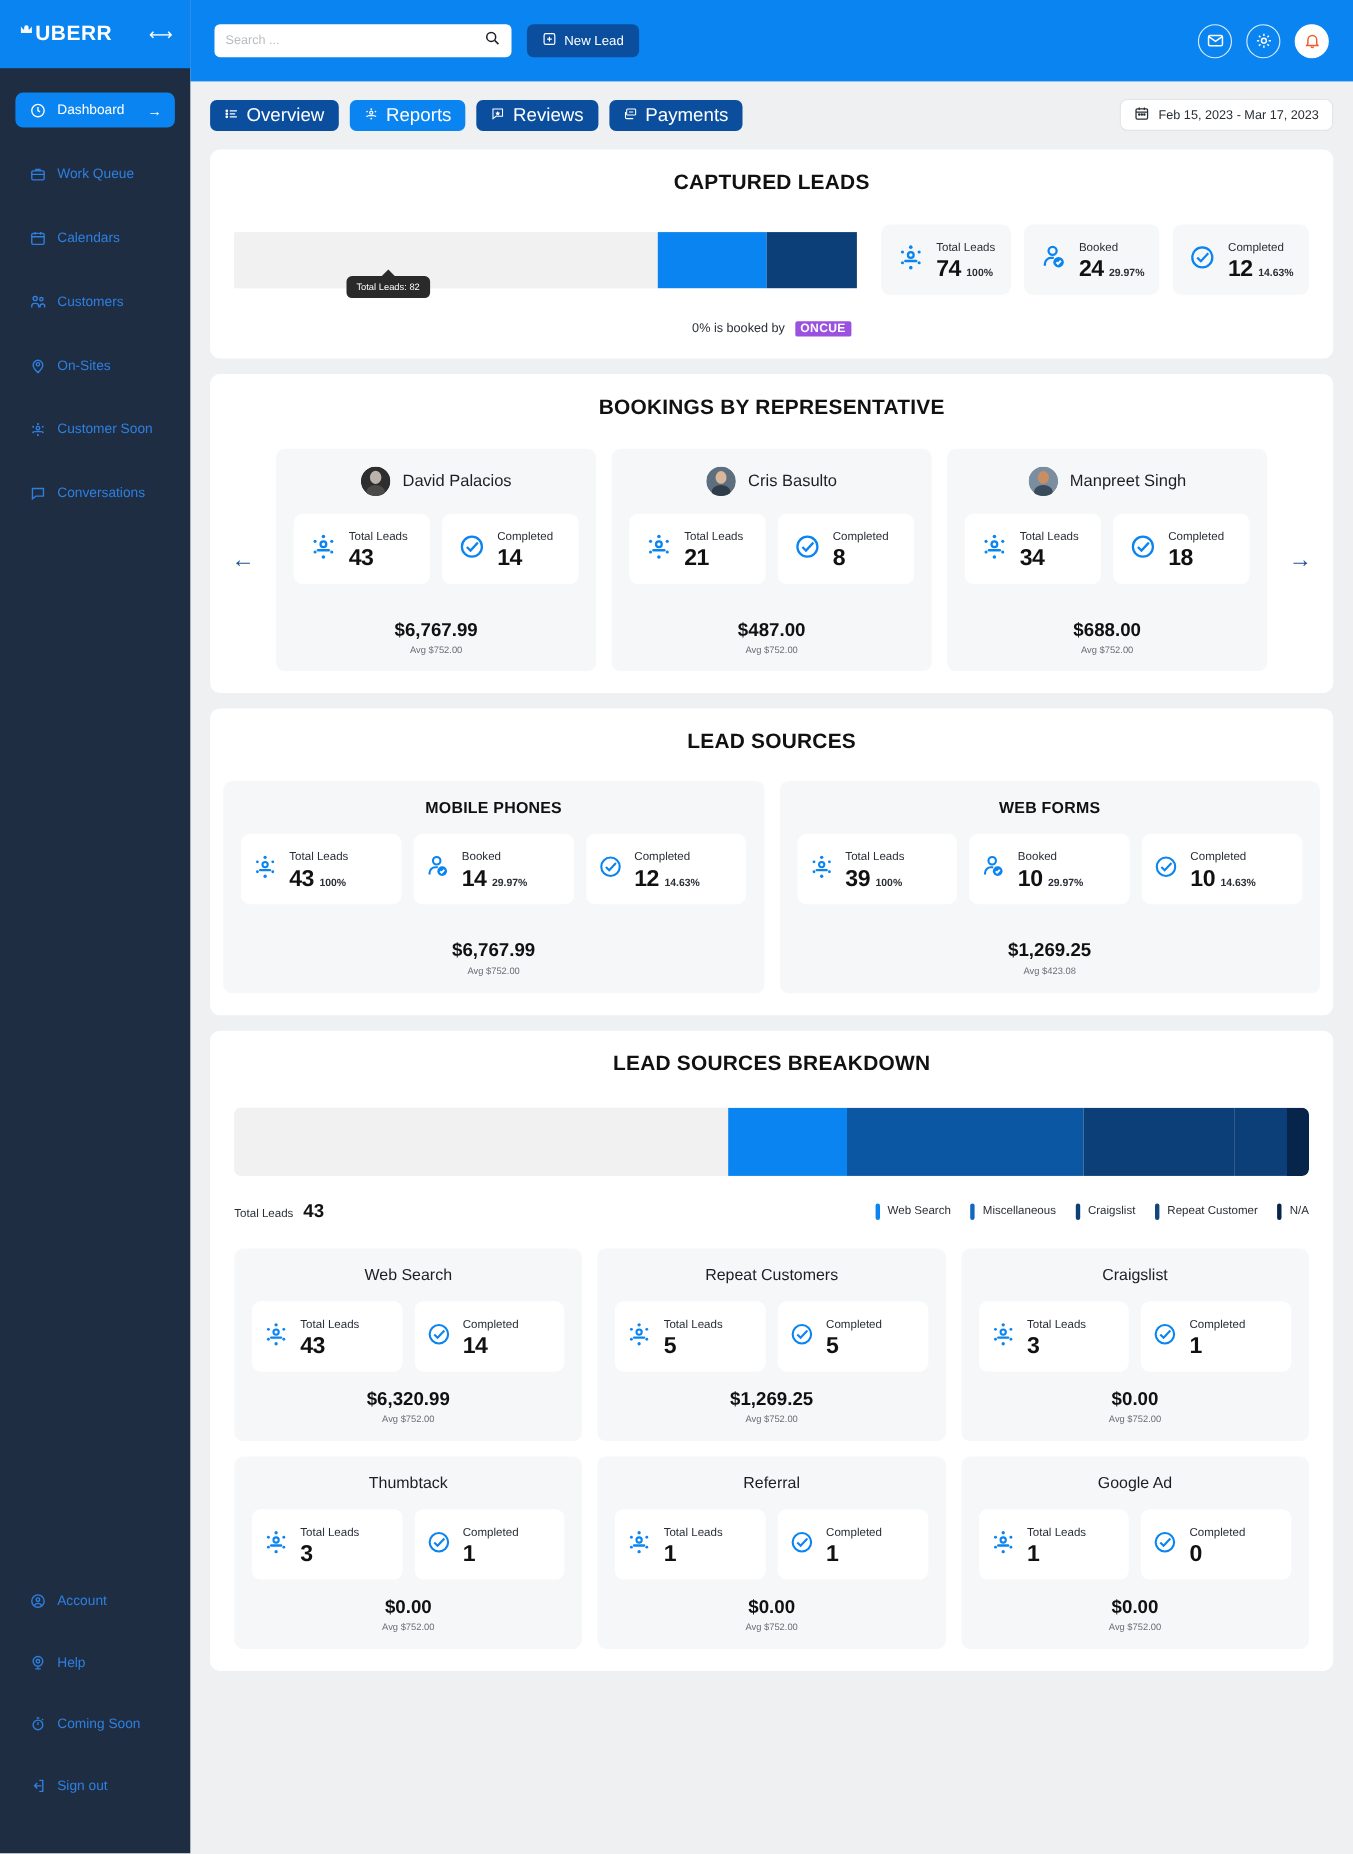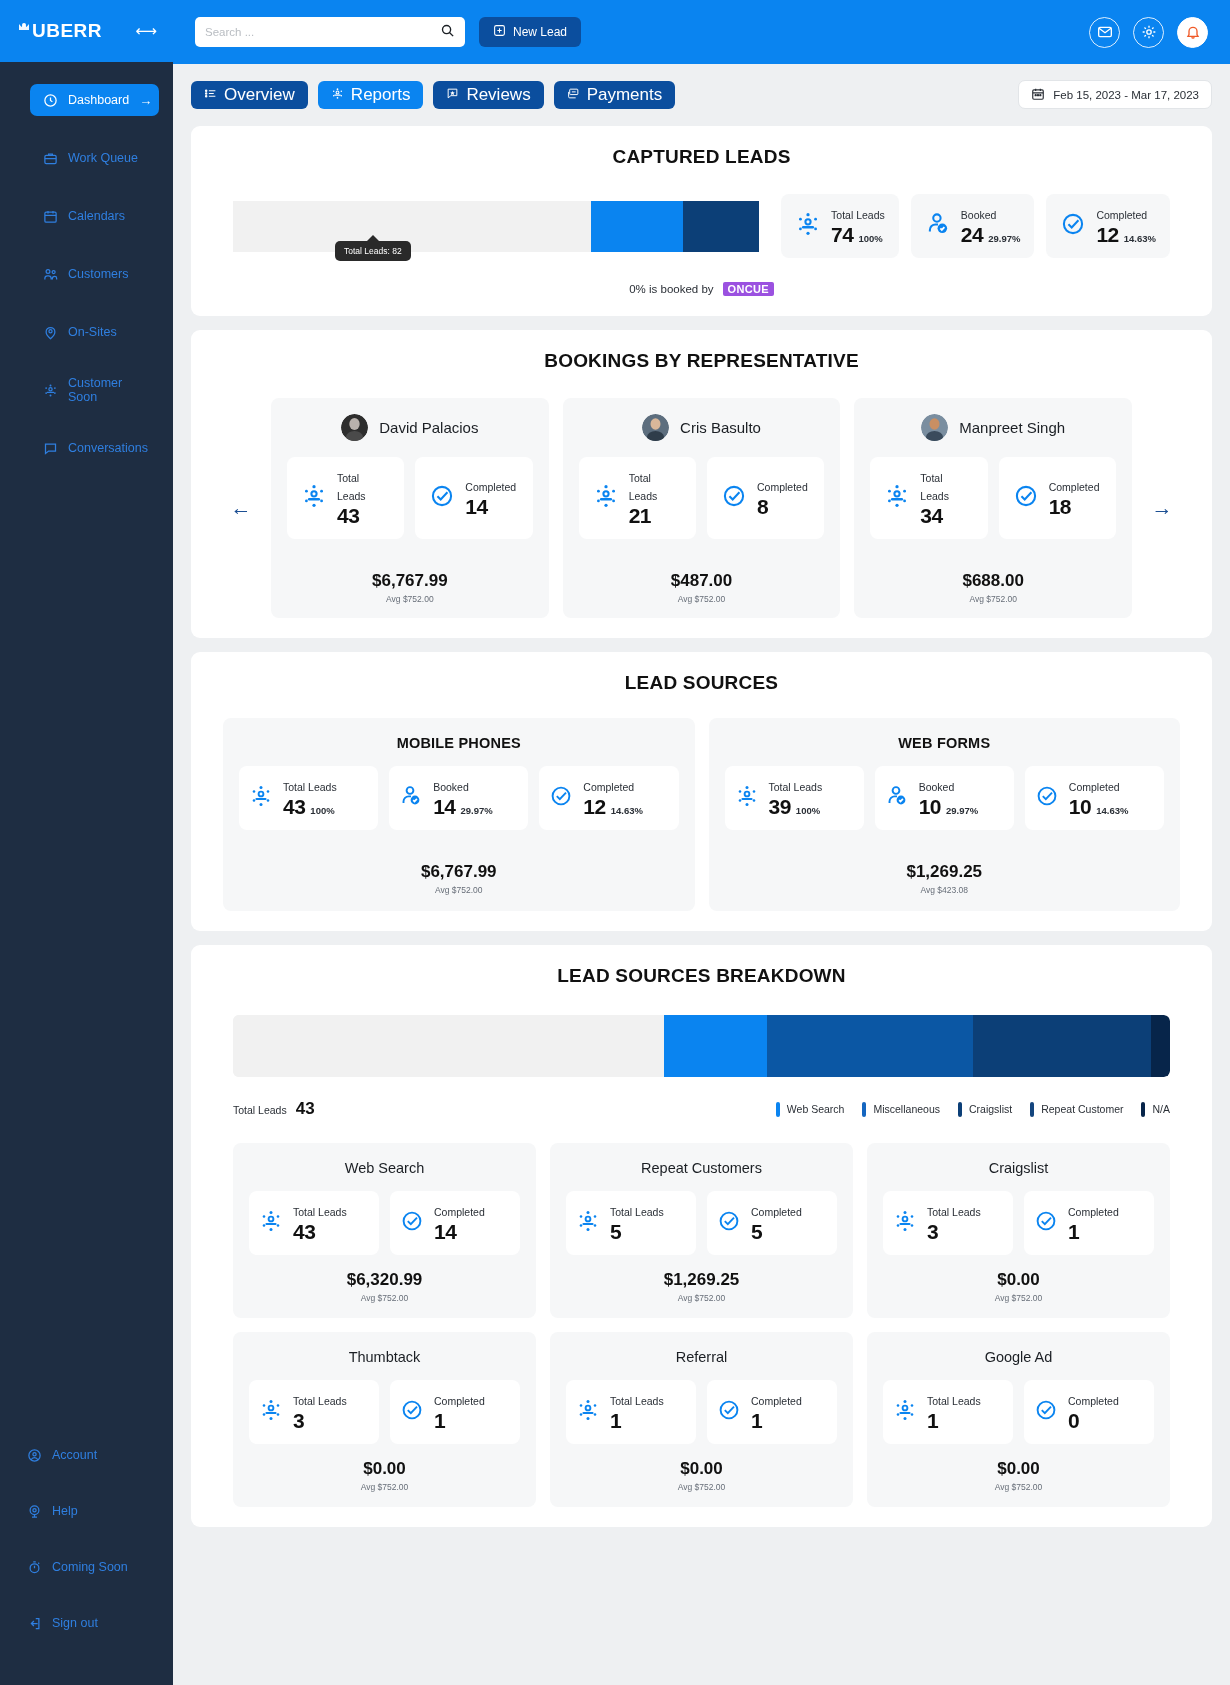--- a/index.html
+++ b/index.html
@@ -11,36 +11,36 @@
   }
   .app { display: flex; width: 1230px; height: 1685px; }
 
   
   .sidebar { width: 173px; background: #1e2d42; flex: 0 0 173px; display: flex; flex-direction: column; }
   .brand { height: 62px; background: #0a84f0; display: flex; align-items: center; padding: 0 16px; gap: 8px; }
   .brand-logo { color: #fff; font-size: 19px; font-weight: bold; letter-spacing: .5px; display:flex; align-items:center; }
   .brand-mark { position: relative; width: 16px; height: 18px; display:inline-block; }
   .brand-mark svg { position:absolute; top:0; left:0; }
   .collapse-icon { margin-left: auto; color: #fff; font-size: 15px; }
-  .nav { padding: 22px 0 0 16px; flex: 1 1 auto; }
+  .nav { padding: 22px 0 0 0; flex: 1 1 auto; }
   .nav-item {
     display: flex; align-items: center; gap: 10px;
     height: 32px; margin: 0 14px 26px 14px; padding: 0 12px;
     color: #2f7fe0; font-size: 12.5px; border-radius: 7px; cursor: pointer;
   }
   .nav-item.active { background: #0a84f0; color: #fff; }
   .nav-item .ni-label { flex: 1 1 auto; }
   .nav-item .ni-arrow { font-size: 13px; }
   .nav-icon { width: 16px; height: 16px; flex: 0 0 16px; display:flex; align-items:center; justify-content:center; }
   .nav-bottom { padding-bottom: 22px; }
   .nav-bottom .nav-item { margin-bottom: 24px; }
 
   
   .main { flex: 1 1 auto; display: flex; flex-direction: column; min-width: 0; }
-  .topbar { height: 64px; background: #0a84f0; display: flex; align-items: center; padding: 0 22px; gap: 14px; }
+  .topbar { height: 74px; background: #0a84f0; display: flex; align-items: center; padding: 0 22px; gap: 14px; }
   .search-box {
     width: 270px; height: 30px; background: #fff; border-radius: 5px;
     display: flex; align-items: center; padding: 0 10px; gap: 6px;
   }
   .search-box input { border: 0; outline: 0; flex: 1 1 auto; font-size: 11.5px; color: #666; font-family: "Liberation Sans", sans-serif; }
   .search-box input::placeholder { color: #b9bdc2; }
   .new-lead-btn {
     background: #0b4e9e; color: #fff; border: 0; border-radius: 6px;
     height: 30px; padding: 0 14px; font-size: 12px; display: flex;
     align-items: center; gap: 7px; cursor: pointer; font-family: "Liberation Sans", sans-serif;
@@ -61,21 +61,21 @@
     padding: 0 13px; font-size: 17px; display: flex; align-items: center; gap: 7px;
     cursor: pointer; font-family: "Liberation Sans", sans-serif;
   }
   .tab.active { background: #0a84f0; }
   .date-picker {
     margin-left: auto; background: #fff; border: 1px solid #e2e5e8; border-radius: 7px;
     height: 29px; padding: 0 12px; display: flex; align-items: center; gap: 8px;
     font-size: 11.5px; color: #2a2f36; cursor: pointer;
   }
 
-  .card { background: #fff; border-radius: 9px; margin-bottom: 14px; padding: 20px 32px; }
+  .card { background: #fff; border-radius: 9px; margin-bottom: 14px; padding: 20px 12px; }
   .card-title { text-align: center; font-size: 19px; font-weight: bold; color: #111; letter-spacing: .2px; }
 
   
   .captured-body { display: flex; align-items: center; gap: 22px; margin-top: 26px; padding: 0 10px; }
   .big-bar { flex: 1 1 auto; height: 51px; border-radius: 5px; background: #f1f1f1; display: flex; position: relative; overflow: visible; }
   .big-bar .seg { height: 51px; }
   .big-bar .seg:last-child { border-radius: 0 5px 5px 0; }
   .tooltip {
     position: absolute; background: #2a2a2a; color: #fff; font-size: 8.5px;
     padding: 5px 9px; border-radius: 5px; white-space: nowrap; top: 40px; left: 102px;

